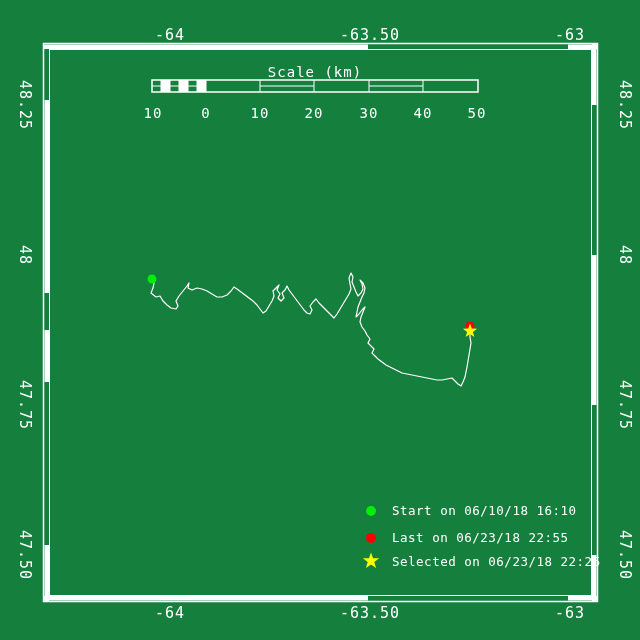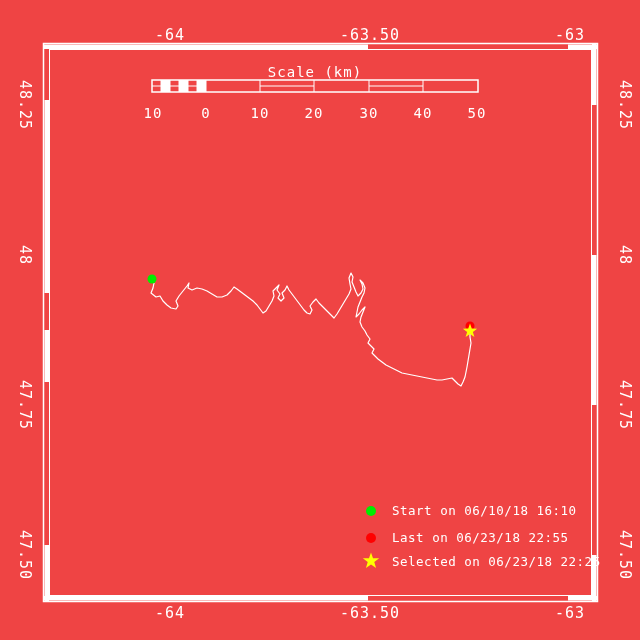--- a/index.html
+++ b/index.html
@@ -1,16 +1,16 @@
 <!DOCTYPE html>
 <html><head>
 <meta charset="utf-8">
 <style>
   html,body{margin:0;padding:0;background:#000;}
-  .stage{position:relative;width:640px;height:640px;background:#ef4444;overflow:hidden;
+  .stage{position:relative;width:640px;height:640px;background:#15803d;overflow:hidden;
          font-family:"DejaVu Sans Mono", monospace;}
   svg text{fill:#ffffff;}
   .axis-label{font-size:15px;letter-spacing:1px;}
   .scale-num{font-size:14px;letter-spacing:1px;}
   .scale-title{font-size:14px;letter-spacing:1px;}
   .legend-label{font-size:12.5px;letter-spacing:0.5px;}
 </style>
 </head>
 <body>
 

